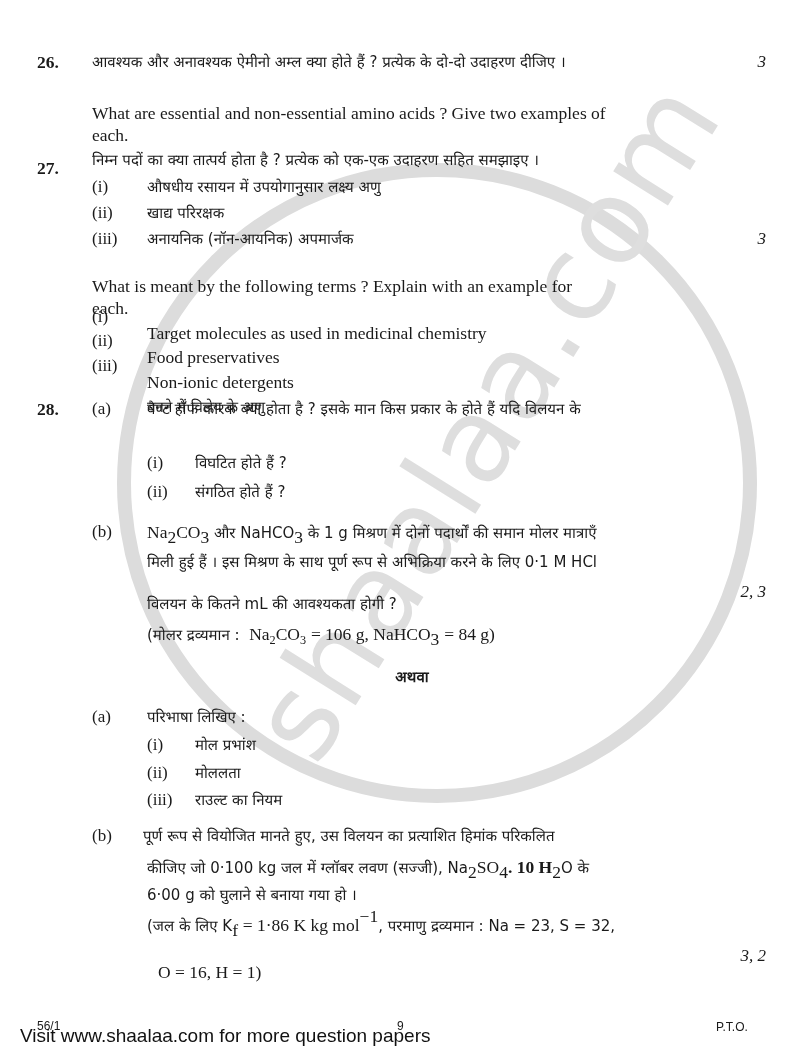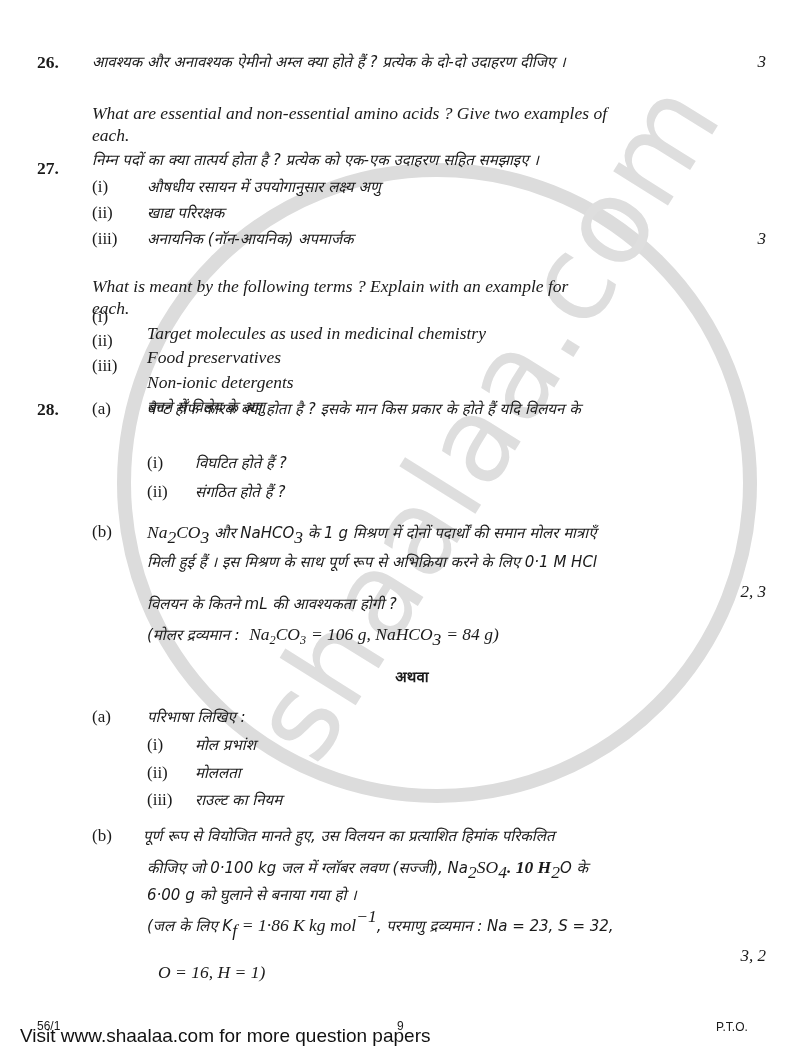--- a/index.html
+++ b/index.html
@@ -1,21 +1,21 @@
 <!DOCTYPE html>
 <html><head>
 <meta charset="utf-8">
 <style>
   html, body { margin: 0; padding: 0; }
   body {
     width: 800px; height: 1060px; position: relative; overflow: hidden;
     background: #ffffff; color: #1a1a1a;
     font-family: "DejaVu Serif", "Liberation Serif", serif;
   }
-  .line { position: absolute; white-space: nowrap; font-size: 16.5px; line-height: 22px; font-style: italic; }
+  .line { position: absolute; white-space: nowrap; font-size: 16.5px; line-height: 22px; }
   .hi { font-family: "DejaVu Sans", "Liberation Sans", sans-serif; font-size: 15px; letter-spacing: 0; }
   .en { font-family: "Liberation Serif", "DejaVu Serif", serif; font-size: 17.5px; margin-top: 16px; }
   .qnum { position: absolute; left: 37px; font-weight: bold; font-family: "Liberation Serif", serif; font-size: 17.5px; line-height: 22px; }
   .mark { position: absolute; left: 738px; width: 28px; text-align: right; font-style: italic; font-family: "Liberation Serif", serif; font-size: 17px; line-height: 22px; }
   .roman { position: absolute; font-family: "Liberation Serif", serif; font-size: 17px; line-height: 22px; }
   .watermark {
     position: absolute; left: 117px; top: 163px; width: 640px; height: 640px;
     border: 14px solid #dcdcdc; border-radius: 50%; box-sizing: border-box;
     pointer-events: none;
   }

